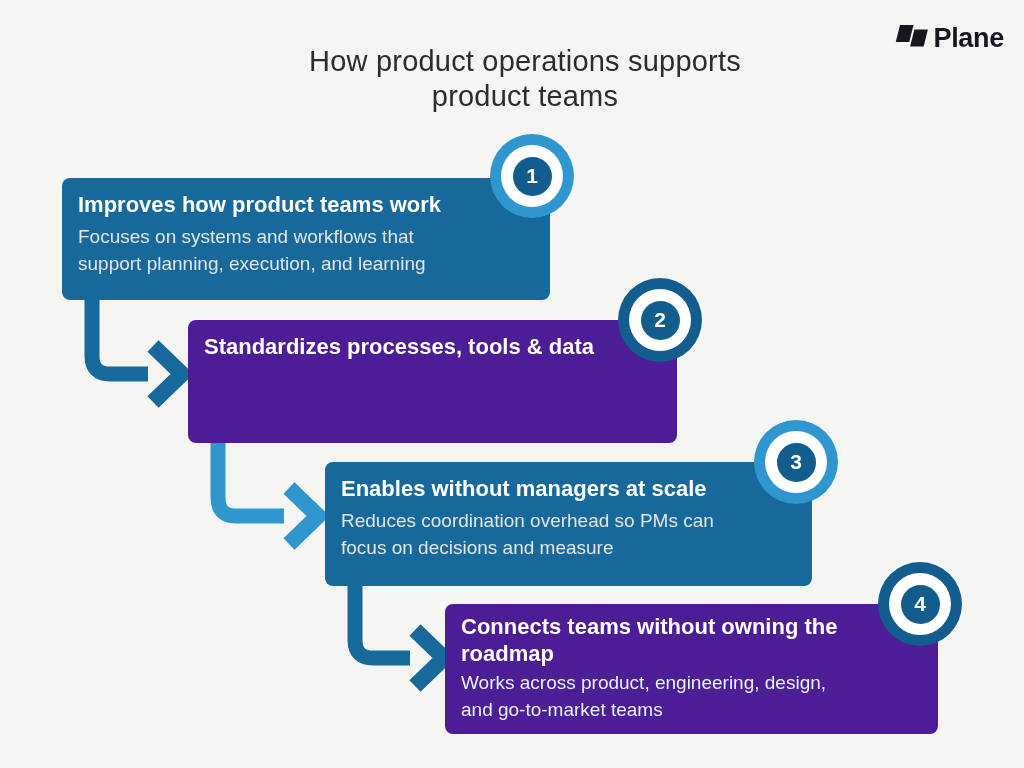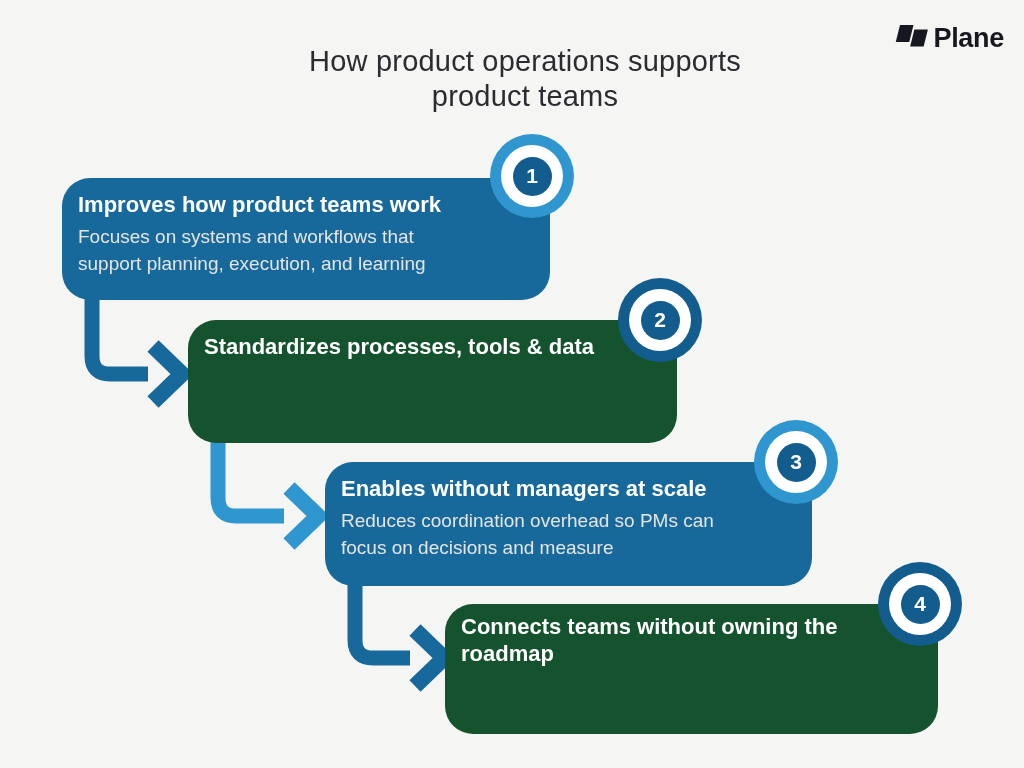--- a/index.html
+++ b/index.html
@@ -15,25 +15,25 @@
     color:#2b2b31;white-space:pre-line;letter-spacing:.2px;
   }
   .brand{
     position:absolute;top:20px;right:20px;display:flex;align-items:center;gap:2px;
   }
   .brand-name{font-size:27px;font-weight:600;color:#17171f;letter-spacing:-.3px;}
   
   .arrows{position:absolute;left:0;top:0;z-index:1;}
   
   .card{
-    position:absolute;z-index:2;border-radius:28px;box-sizing:border-box;
+    position:absolute;z-index:2;border-radius:8px;box-sizing:border-box;
     color:#fff;padding:13px 20px 12px 16px;
   }
   .card.dark{background:#17699b;}
-  .card.light{background:#14532d;}
+  .card.light{background:#4c1d95;}
   .card-title{font-size:22px;font-weight:700;line-height:27px;white-space:pre-line;}
   .card-desc{font-size:19px;line-height:27px;margin-top:5px;white-space:pre-line;}
   .card.dark  .card-desc{color:#e5e5e5;}
   .card.light .card-desc{color:#e4f4fc;}
   .card--tight{padding-top:9px;}
   .card--tight .card-desc{margin-top:2px;}
   
   .badge{
     position:absolute;z-index:3;width:84px;height:84px;border-radius:50%;
     display:flex;align-items:center;justify-content:center;
@@ -106,20 +106,22 @@
   </div>
   <div class="badge ring-light" style="left:754px;top:420px;">
     <div class="badge-mid">
       <div class="badge-inner">3</div>
     </div>
   </div>
 
   <div class="card light card--tight" style="left:445px;top:604px;width:493px;height:130px;">
     <div class="card-title">Connects teams without owning the
 roadmap</div>
+    <div class="card-desc">Works across product, engineering, design,
+and go-to-market teams</div>
   </div>
   <div class="badge ring-dark" style="left:878px;top:562px;">
     <div class="badge-mid">
       <div class="badge-inner">4</div>
     </div>
   </div>
 
 </div>
 
 </body></html>

